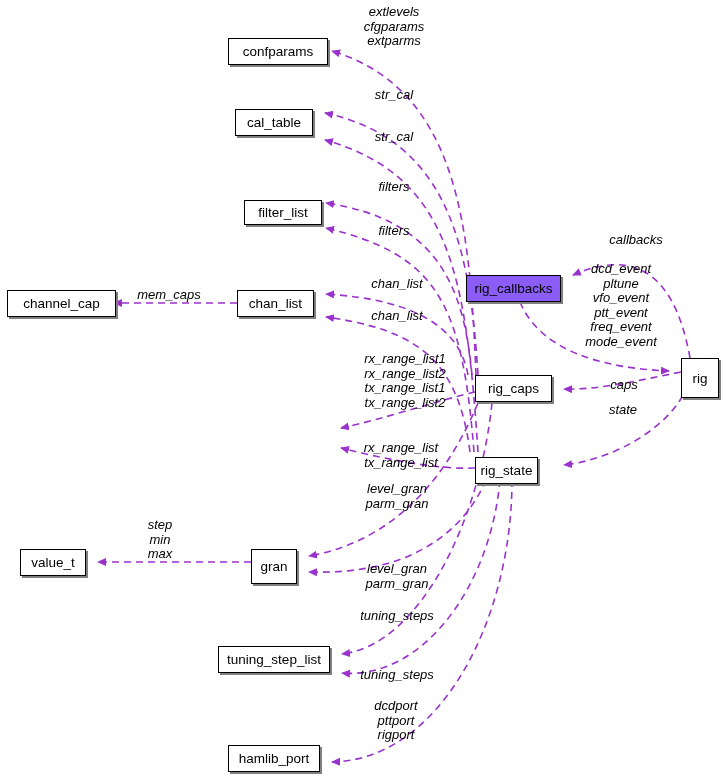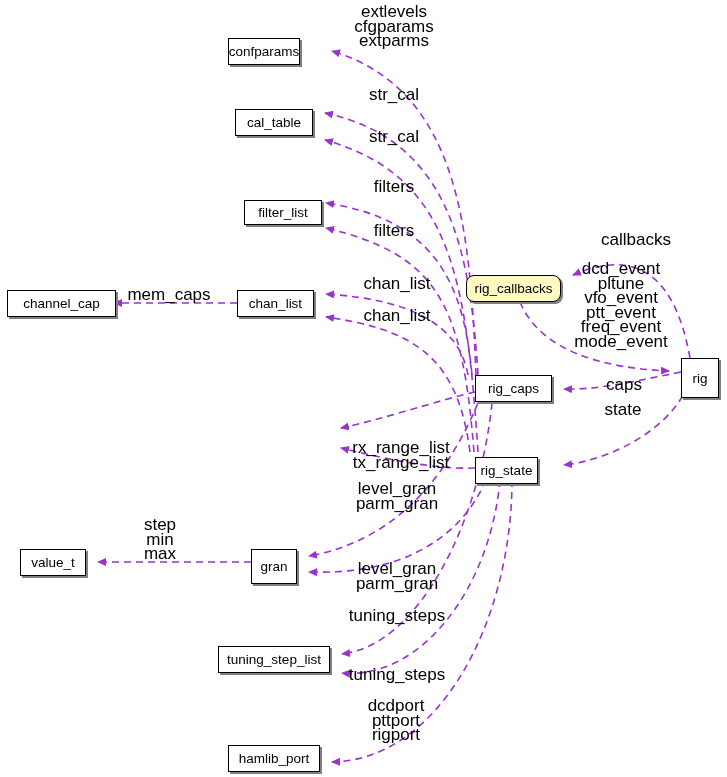--- a/index.html
+++ b/index.html
@@ -6,25 +6,25 @@
   body{width:727px;height:777px;overflow:hidden;
        font-family:"Liberation Sans","DejaVu Sans",sans-serif;}
   #canvas{position:relative;width:727px;height:777px;}
   svg.edges{position:absolute;left:0;top:0;width:727px;height:777px;}
 
   .node{position:absolute;box-sizing:border-box;
         border:1px solid #000000;background:#ffffff;
         box-shadow:2px 2px 0 0 #808080;
         display:flex;align-items:center;justify-content:center;
         font-size:13.5px;color:#000000;white-space:nowrap;}
-  .node.current{background:#fef9c3;border-radius:8px;}
+  .node.current{background:#8b5cf6;}
 
-  .elabel{position:absolute;font-size:17px;color:#000000;
+  .elabel{position:absolute;font-size:13px;color:#000000;
           text-align:center;line-height:14.5px;white-space:pre;
-          transform:translateX(-50%);}
+          transform:translateX(-50%);font-style:italic;}
 </style>
 </head>
 <body>
 
 <div id="canvas">
 
   <svg class="edges" viewBox="0 0 727 777" xmlns="http://www.w3.org/2000/svg">
     <defs>
       <marker id="ah" markerWidth="10" markerHeight="10" refX="8" refY="4" orient="auto" markerUnits="userSpaceOnUse">
         <path d="M0,0 L9,4 L0,8 Z" fill="#9a32cd"></path>
@@ -67,21 +67,21 @@
       <path d="M690,358 C676,280 640,246 573,275"></path>
 
       <path d="M520,302 C540,350 600,368 669,371"></path>
 
       <path d="M681,372 C640,380 600,390 564,389"></path>
 
       <path d="M688,385 C670,430 610,460 564,465"></path>
     </g>
   </svg>
 
-  <div class="node" style="left:228px;top:38px;width:72px;height:27px;">
+  <div class="node" style="left:228px;top:38px;width:100px;height:27px;">
     <span>confparams</span>
     </div>
 
   <div class="node" style="left:235px;top:109px;width:78px;height:27px;">
     <span>cal_table</span>
     </div>
 
   <div class="node" style="left:244px;top:200px;width:78px;height:25px;">
     <span>filter_list</span>
     </div>
@@ -130,20 +130,24 @@
   <div class="elabel" style="left:394px;top:5px;">extlevels
 cfgparams
 extparms</div>
   <div class="elabel" style="left:394px;top:88px;">str_cal</div>
   <div class="elabel" style="left:394px;top:130px;">str_cal</div>
   <div class="elabel" style="left:394px;top:180px;">filters</div>
   <div class="elabel" style="left:394px;top:224px;">filters</div>
   <div class="elabel" style="left:397px;top:277px;">chan_list</div>
   <div class="elabel" style="left:397px;top:309px;">chan_list</div>
   <div class="elabel" style="left:169px;top:288px;">mem_caps</div>
+  <div class="elabel" style="left:405px;top:352px;">rx_range_list1
+rx_range_list2
+tx_range_list1
+tx_range_list2</div>
   <div class="elabel" style="left:401px;top:441px;">rx_range_list
 tx_range_list</div>
   <div class="elabel" style="left:397px;top:482px;">level_gran
 parm_gran</div>
   <div class="elabel" style="left:160px;top:518px;">step
 min
 max</div>
   <div class="elabel" style="left:397px;top:562px;">level_gran
 parm_gran</div>
   <div class="elabel" style="left:397px;top:609px;">tuning_steps</div>

